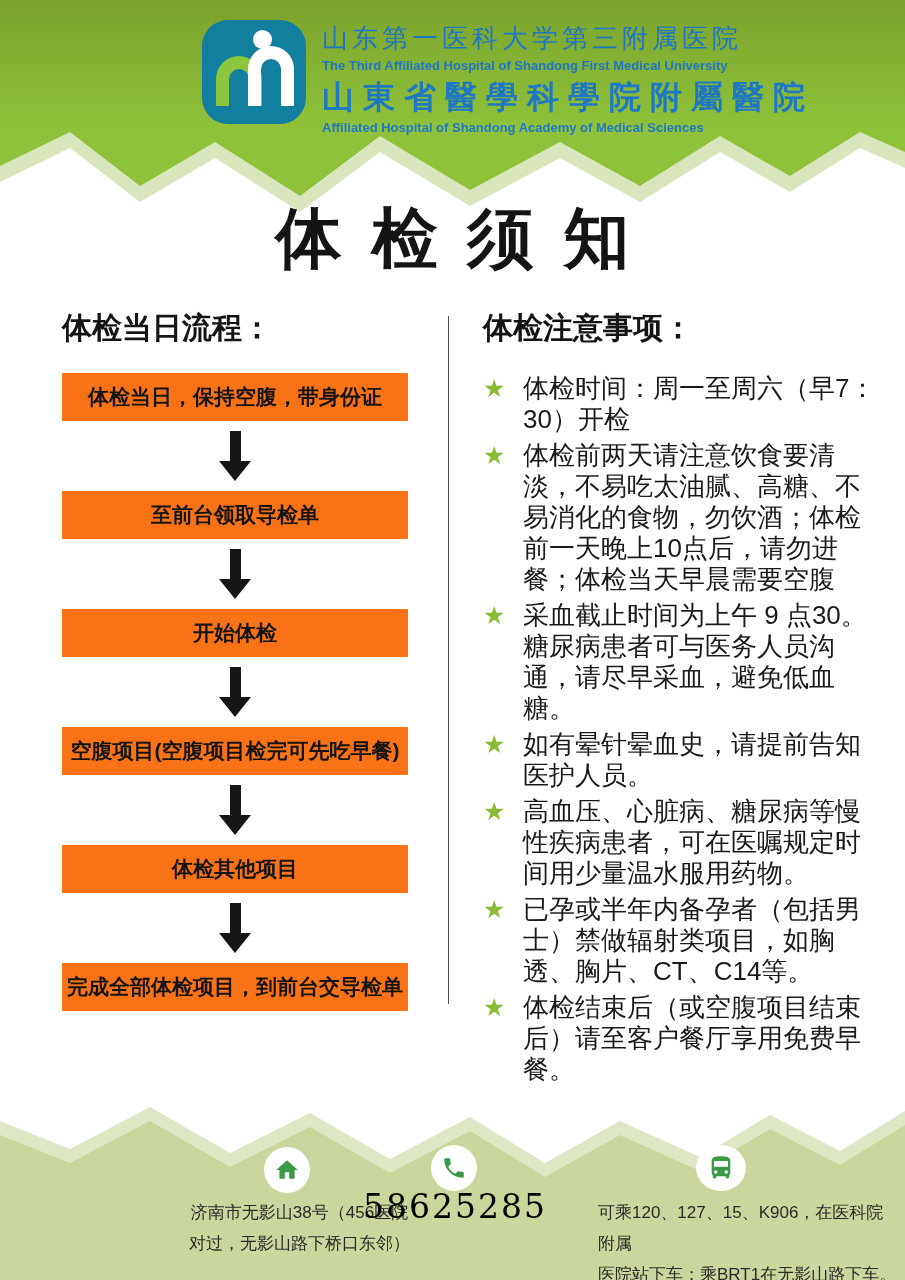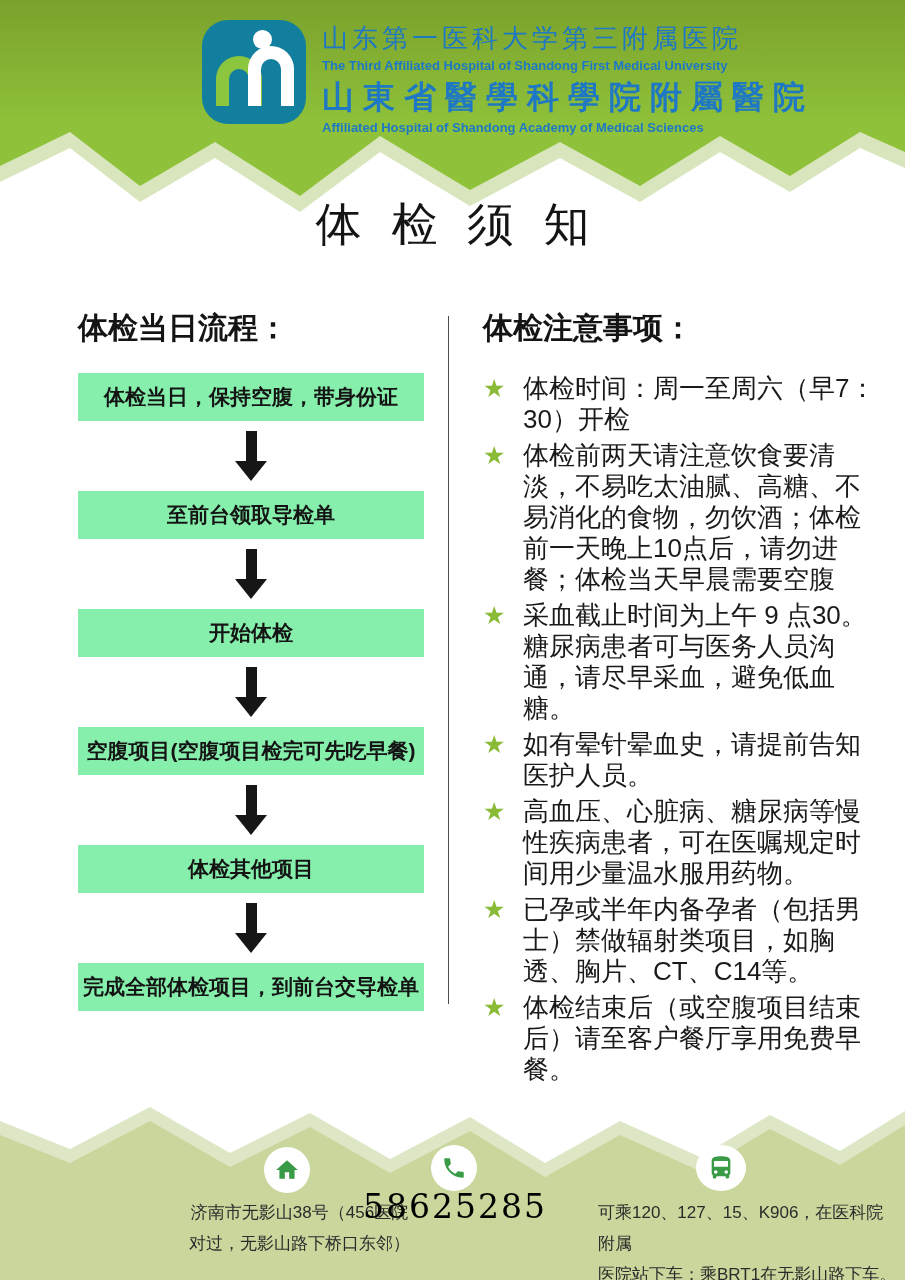--- a/index.html
+++ b/index.html
@@ -14,26 +14,26 @@
   .logo .arch.green{left:14px;top:36px;width:46px;height:50px;border:13px solid #8cc63e;border-radius:23px 23px 0 0;}
   .logo .arch.white{left:46px;top:26px;width:46px;height:60px;border:13px solid #fff;border-radius:23px 23px 0 0;}
   .hospital-names{position:absolute;left:322px;top:21px;width:450px;color:#1e78c4;}
   .hn-cn1{font-size:26px;font-weight:normal;letter-spacing:4px;white-space:nowrap;}
   .hn-en1{font-size:13px;font-weight:bold;margin-top:2px;white-space:nowrap;}
   .hn-cn2{font-size:32px;font-weight:bold;letter-spacing:9px;margin-top:3px;white-space:nowrap;}
   .hn-en2{font-size:13px;font-weight:bold;white-space:nowrap;}
 
   
   .page-title{position:absolute;top:194px;left:0;width:100%;text-align:center;
-    font-size:46px;font-weight:400;color:#141414;letter-spacing:30px;text-indent:30px;}
+    font-size:66px;font-weight:700;color:#141414;letter-spacing:30px;text-indent:30px;}
 
   
-  .flow-col{position:absolute;left:78px;top:308px;width:346px;}
+  .flow-col{position:absolute;left:62px;top:308px;width:346px;}
   .col-heading{font-size:30px;font-weight:bold;color:#141414;margin:0 0 24px 0;}
-  .flow-box{background:#86efac;height:48px;line-height:48px;text-align:center;
+  .flow-box{background:#f97316;height:48px;line-height:48px;text-align:center;
     font-size:21px;font-weight:bold;color:#141414;white-space:nowrap;}
   .flow-arrow{margin:10px auto;width:32px;}
   .flow-arrow .stem{width:11px;height:30px;background:#161616;margin:0 auto;}
   .flow-arrow .tip{width:0;height:0;border-left:16px solid transparent;border-right:16px solid transparent;
     border-top:20px solid #161616;margin:0 auto;}
   .divider{position:absolute;left:448px;top:316px;width:1px;height:688px;background:#4d4d4d;}
 
   .notes-col{position:absolute;left:483px;top:308px;width:402px;}
   .note-item{display:flex;margin-bottom:5px;}
   .note-star{width:40px;flex:0 0 40px;font-size:25px;line-height:31px;color:#8abb37;}

